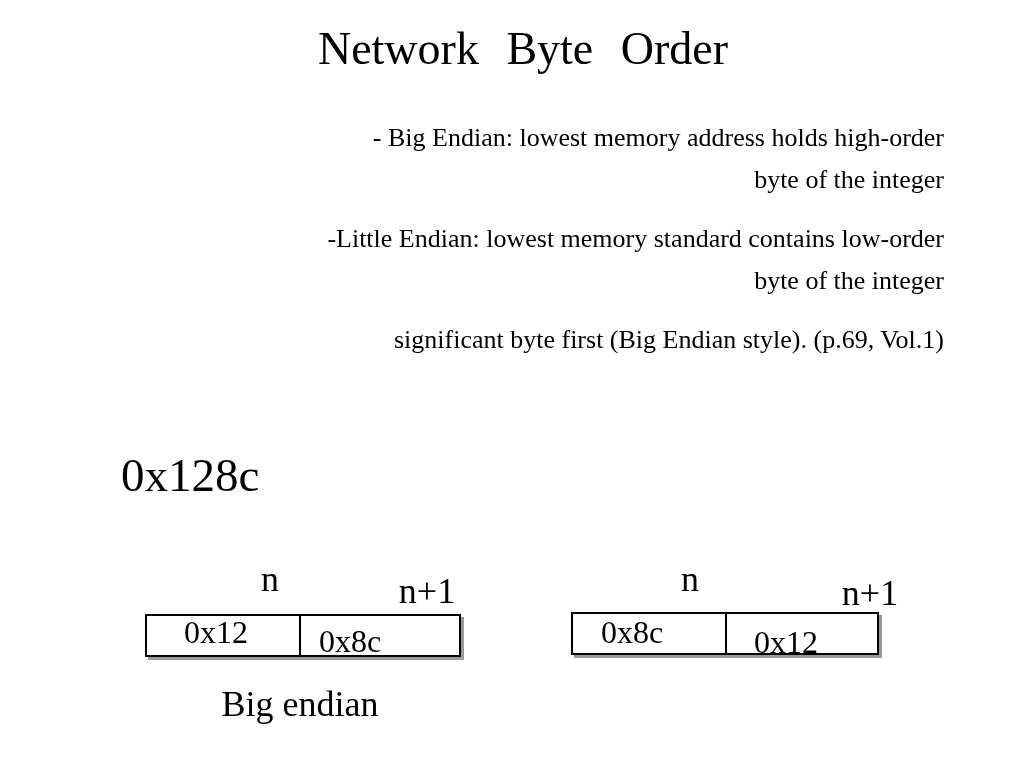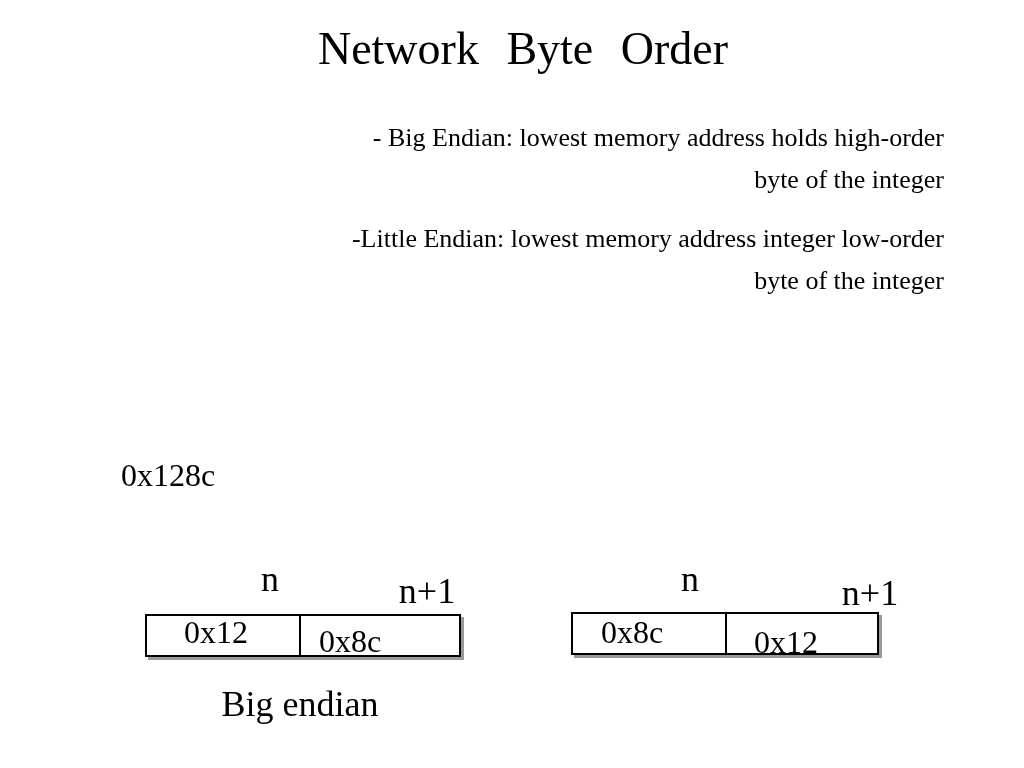--- a/index.html
+++ b/index.html
@@ -43,21 +43,21 @@
     line-height: 42px;
     text-align: right;
   }
   .para { margin: 0 0 17px 0; }
   .ln { display: block; white-space: nowrap; }
 
   .hexval {
     position: absolute;
     left: 121px;
     top: 455px;
-    font-size: 32px;
+    font-size: 47px;
     line-height: 40px;
     white-space: nowrap;
     text-align: right;
   }
 
   .addr {
     position: absolute;
     width: 80px;
     text-align: center;
     font-size: 36px;
@@ -114,24 +114,25 @@
 <div class="slide">
 
   <div class="title">Network Byte Order</div>
 
   <div class="body-text">
     <p class="para">
       <span class="ln">- Big Endian: lowest memory address holds high-order</span>
       <span class="ln">byte of the integer</span>
     </p>
     <p class="para">
-      <span class="ln">-Little Endian: lowest memory address integer low-order</span>
+      <span class="ln">-Little Endian: lowest memory standard contains low-order</span>
       <span class="ln">byte of the integer</span>
     </p>
     <p class="para">
+      <span class="ln">significant byte first (Big Endian style). (p.69, Vol.1)</span>
     </p>
   </div>
 
   <div class="hexval">0x128c</div>
 
   <div class="addr n-be">n</div>
   <div class="addr n1-be">n+1</div>
   <div class="bytebox be-box">
     <div class="cell cell-l">
       <span class="ct be-l">0x12</span>

